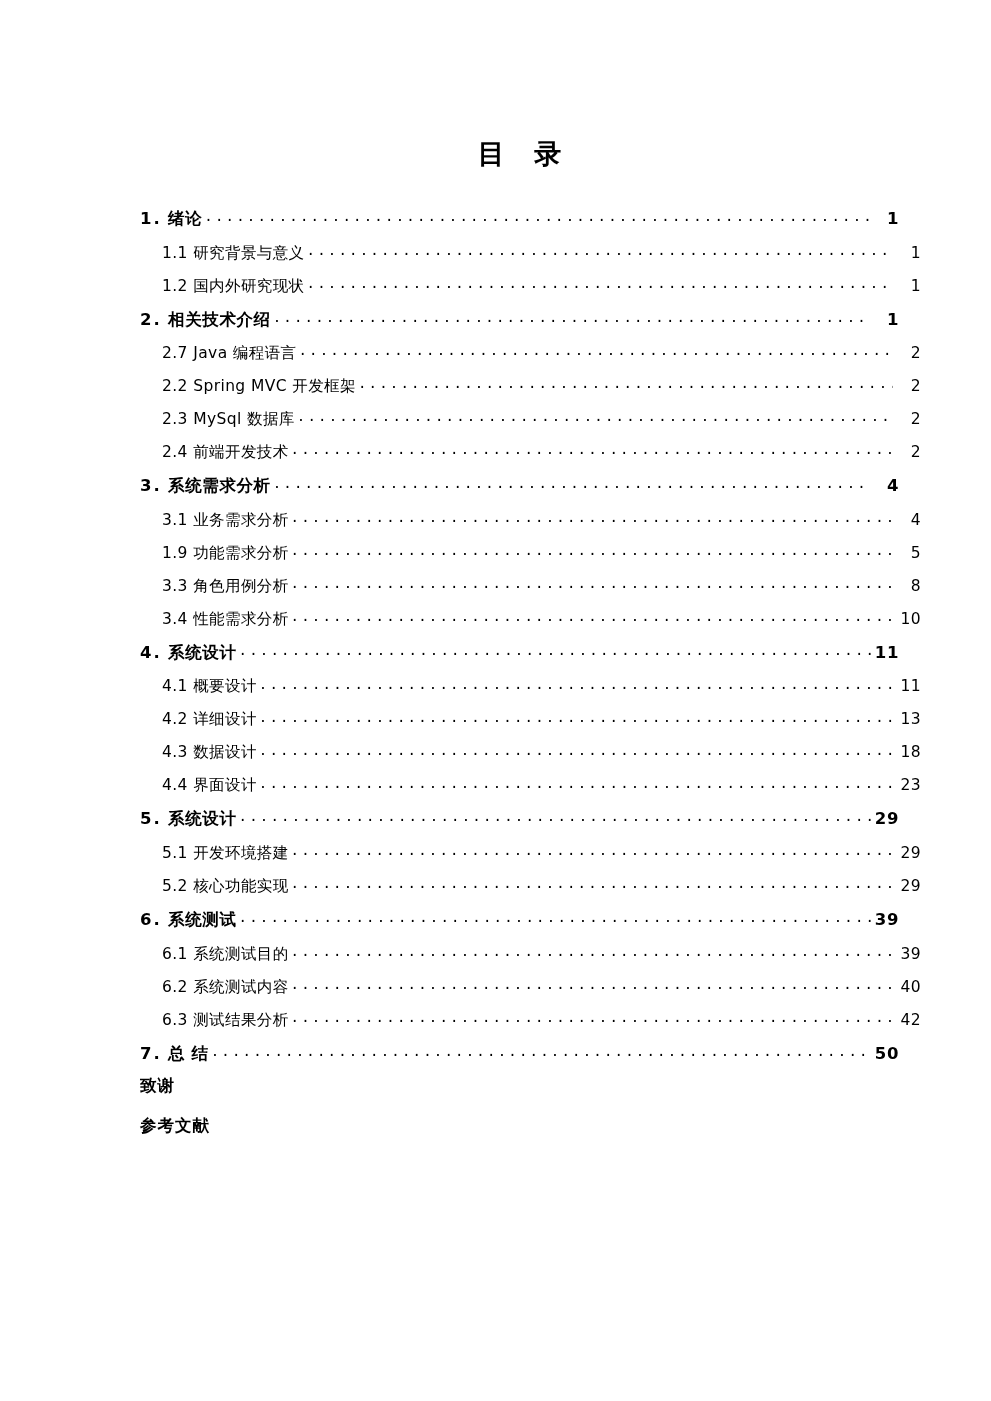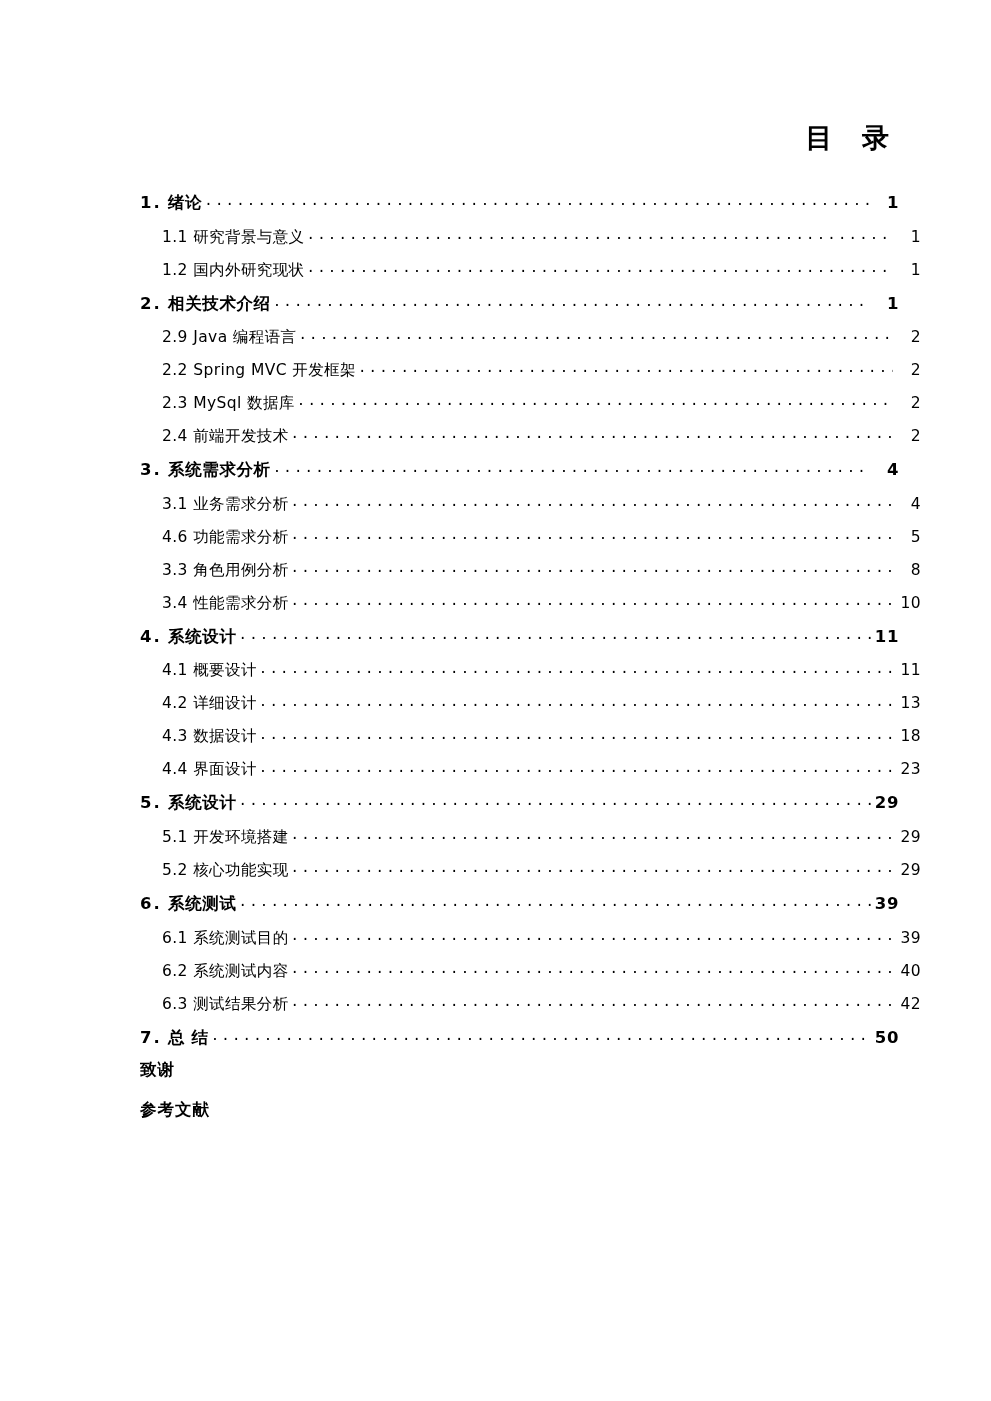--- a/index.html
+++ b/index.html
@@ -16,26 +16,26 @@
     overflow: hidden;
   }
   .page {
     width: 991px;
     height: 1401px;
     box-sizing: border-box;
     padding: 120px 92px 0 140px;
     position: relative;
   }
   .toc-title {
-    text-align: right;
+    text-align: center;
     font-family: "DejaVu Sans", sans-serif;
     font-weight: bold;
     font-size: 27px;
     letter-spacing: 10px;
-    margin: 0 0 34px 0;
+    margin: 16px 0 34px 0;
     padding-left: 10px;
   }
   .plain-entry {
     font-family: "DejaVu Sans", sans-serif;
     font-weight: bold;
     font-size: 16.5px;
     margin: 0 0 17px 0;
     letter-spacing: 1px;
   }
   .plain-entry.abstract-en {
@@ -140,21 +140,21 @@
       <span class="page-num">1</span>
     </div>
 
     <div class="entry lvl1">
       <span class="label"><span class="num">2.</span> <span>相关技术介绍</span></span>
       <span class="dots">................................................................................................................</span>
       <span class="page-num">1</span>
     </div>
 
     <div class="entry lvl2">
-      <span class="label"><span class="num">2.9</span> <span>Java 编程语言</span></span>
+      <span class="label"><span class="num">2.7</span> <span>Java 编程语言</span></span>
       <span class="dots">................................................................................................................</span>
       <span class="page-num">2</span>
     </div>
 
     <div class="entry lvl2">
       <span class="label"><span class="num">2.2</span> <span>Spring MVC 开发框架</span></span>
       <span class="dots">................................................................................................................</span>
       <span class="page-num">2</span>
     </div>
 
@@ -176,21 +176,21 @@
       <span class="page-num">4</span>
     </div>
 
     <div class="entry lvl2">
       <span class="label"><span class="num">3.1</span> <span>业务需求分析</span></span>
       <span class="dots">................................................................................................................</span>
       <span class="page-num">4</span>
     </div>
 
     <div class="entry lvl2">
-      <span class="label"><span class="num">4.6</span> <span>功能需求分析</span></span>
+      <span class="label"><span class="num">1.9</span> <span>功能需求分析</span></span>
       <span class="dots">................................................................................................................</span>
       <span class="page-num">5</span>
     </div>
 
     <div class="entry lvl2">
       <span class="label"><span class="num">3.3</span> <span>角色用例分析</span></span>
       <span class="dots">................................................................................................................</span>
       <span class="page-num">8</span>
     </div>
 

